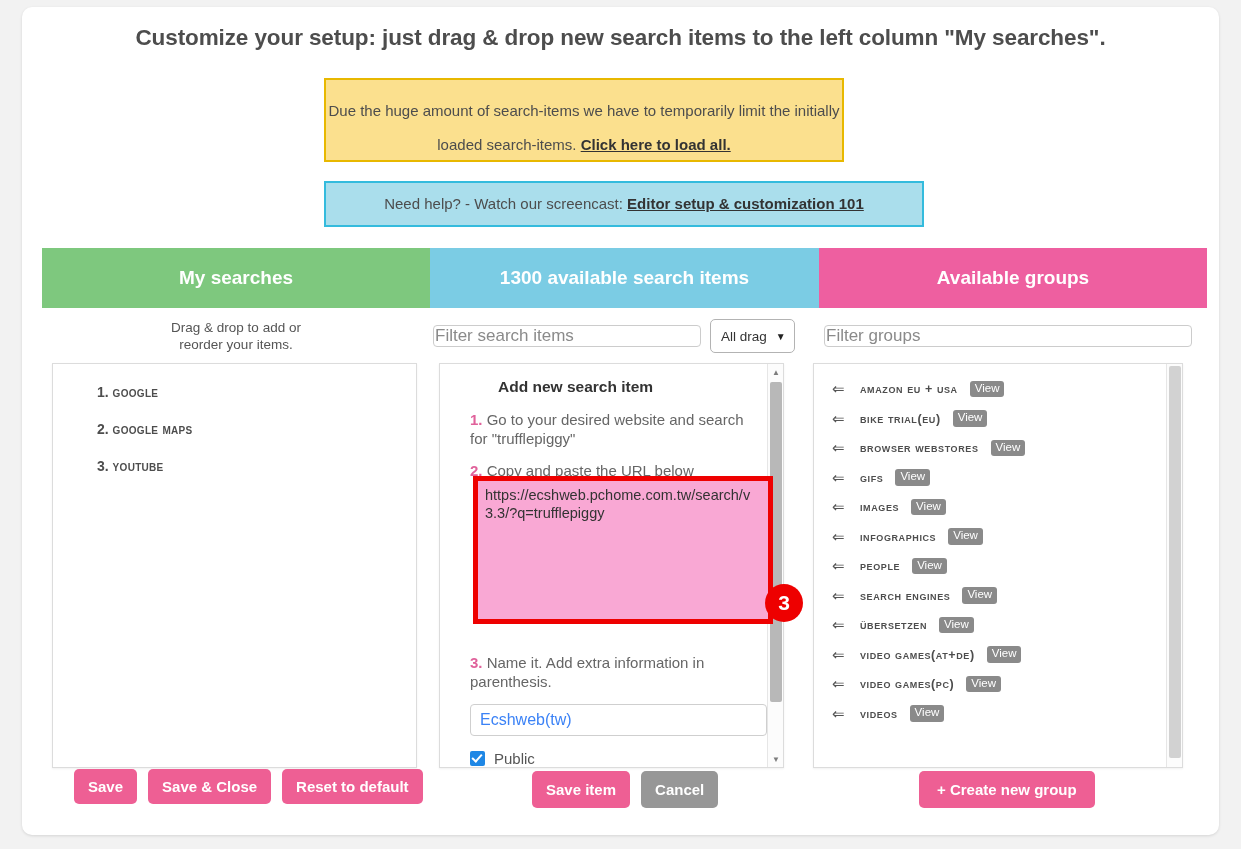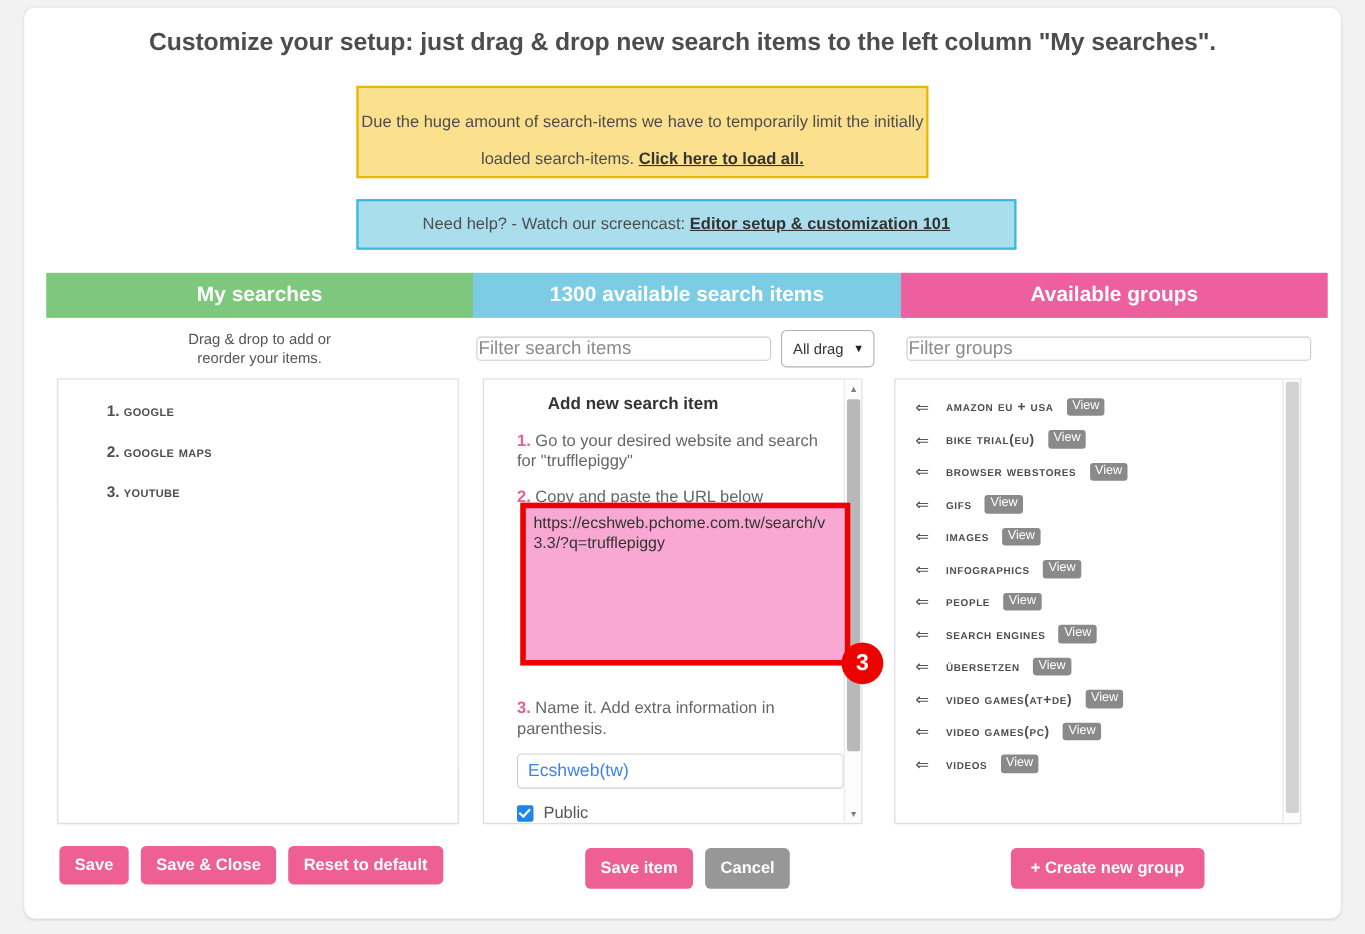--- a/index.html
+++ b/index.html
@@ -58,21 +58,21 @@
   }
   .alert-link {
     color: #333;
     font-weight: bold;
     text-decoration: underline;
     cursor: pointer;
   }
 
   
   .cols { position: absolute; left: 20px; top: 241px; width: 1165px; }
-  .tabbar { display: flex; height: 41px; }
+  .tabbar { display: flex; height: 60px; }
   .tab {
     color: #ffffff;
     font-size: 19px;
     font-weight: bold;
     display: flex;
     align-items: center;
     justify-content: center;
     cursor: pointer;
   }
   .tab-mine   { width: 388px; background: #7ec87e; }
@@ -268,21 +268,21 @@
     font-size: 15px;
     font-weight: bold;
     padding: 0 14px;
     height: 35px;
     cursor: pointer;
     font-family: "Liberation Sans", sans-serif;
   }
   .btn-pink { background: #ee5f94; }
   .btn-gray { background: #979797; }
 
-  .footer-left { position: absolute; left: 32px; top: 762px; display: flex; gap: 11px; border-radius: 15px; }
+  .footer-left { position: absolute; left: 52px; top: 762px; display: flex; gap: 11px; border-radius: 15px; }
   .footer-mid  { position: absolute; left: 510px; top: 764px; display: flex; gap: 11px; }
   .footer-right{ position: absolute; left: 897px; top: 764px; }
   .footer-mid .btn { height: 37px; }
   .footer-right .btn { height: 37px; padding: 0 18px; }
 </style>
 </head>
 <body>
 
 <div class="page-card">
 

